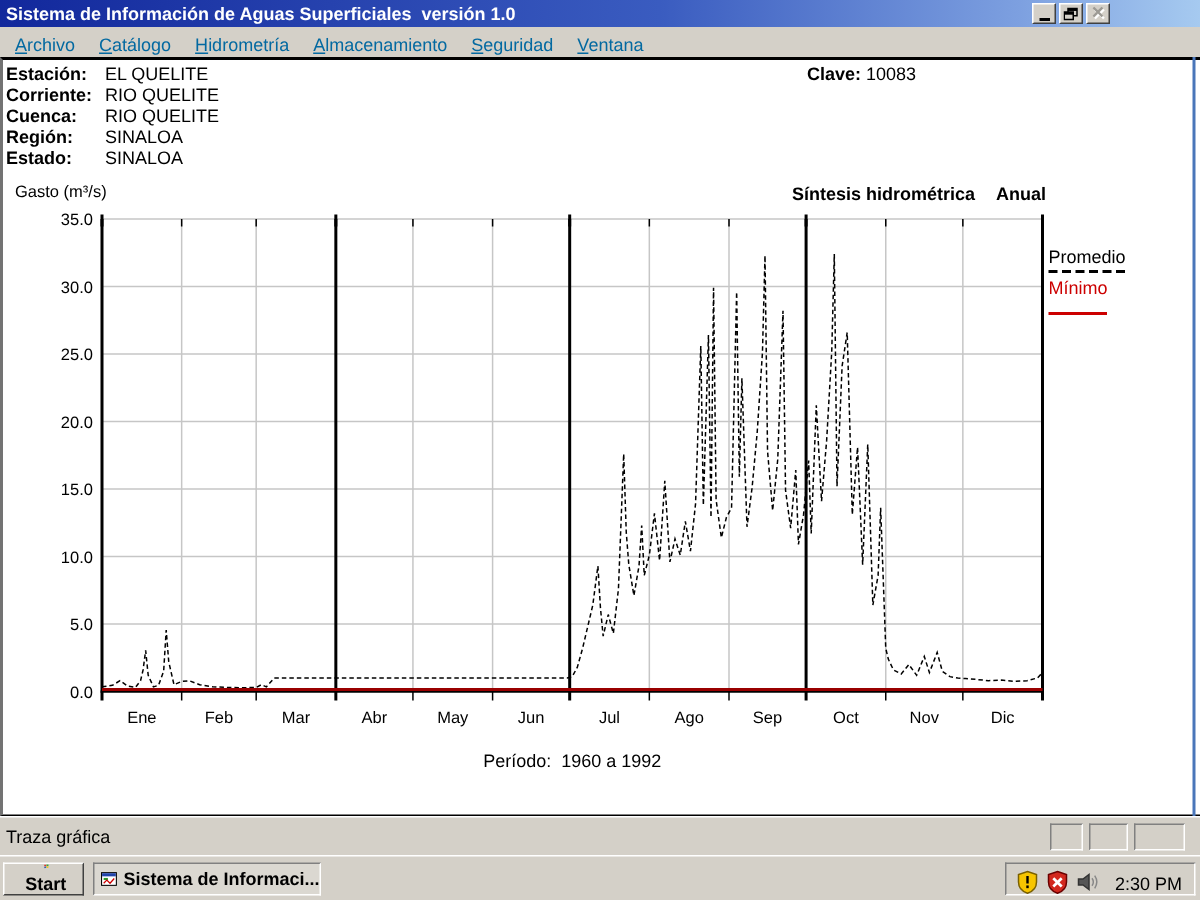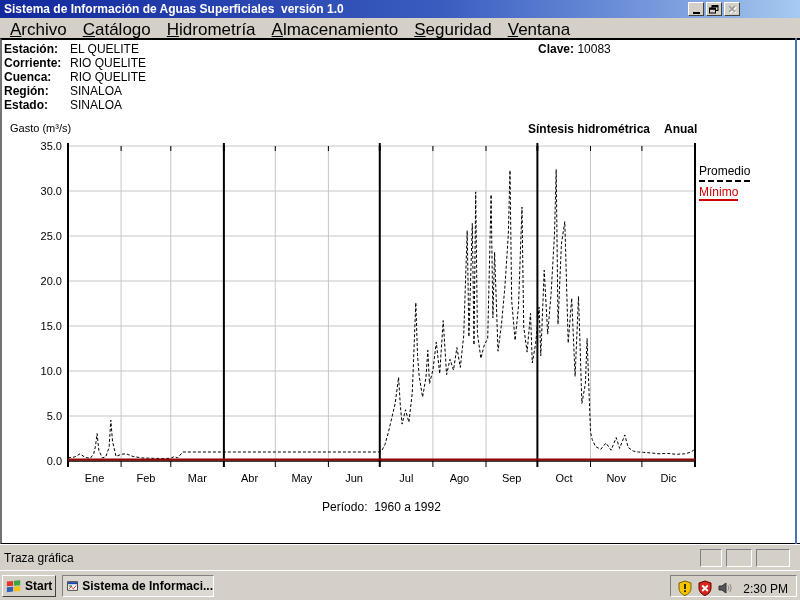--- a/index.html
+++ b/index.html
@@ -19,21 +19,21 @@
   .win-btn {
     width:16px; height:14px; background:#D4D0C8;
     border:1px solid; border-color:#fff #404040 #404040 #fff;
     display:flex; align-items:center; justify-content:center; cursor:default;
   }
   .glyph-min { width:7px; height:2px; background:#000; margin-top:7px; }
   .glyph-close { font-size:11px; font-weight:bold; color:#9c9a94; text-shadow:1px 1px 0 #fff; line-height:10px; }
   
   .menubar {
     position:absolute; left:0; top:18px; width:800px; height:24px;
-    background:#D4D0C8; display:flex; align-items:center; font-size:17px; color:#000000;
+    background:#D4D0C8; display:flex; align-items:center; font-size:12px; color:#0369a1;
     padding-left:2px;
   }
   .menu-item { padding:2px 8px; }
   .menu-item .u { text-decoration:underline; }
   
   .client {
     position:absolute; left:0; top:38px; width:800px; height:506px;
     background:#fff; border-top:2px solid #000; border-left:2px solid #737373;
     border-bottom:1px solid #000;
   }
@@ -42,41 +42,41 @@
   }
   .info-row { position:absolute; left:2px; font-size:12px; height:14px; white-space:nowrap; }
   .info-row b { display:inline-block; width:66px; }
   .clave { position:absolute; left:536px; top:2px; font-size:12px; }
   .gasto-label { position:absolute; left:8px; top:82px; font-size:11px; }
   .chart-title { position:absolute; left:526px; top:82px; font-size:12px; font-weight:bold; }
   .chart-title .sub { margin-left:14px; }
   .legend { position:absolute; left:697px; top:124px; font-size:12px; }
   .legend-item { margin-bottom:7px; }
   .legend-promedio { color:#000; border-bottom:2px dashed #000; padding-bottom:2px; }
-  .legend-minimo  { color:#cc0000; border-bottom:2px solid #cc0000; padding-bottom:0; }
+  .legend-minimo  { color:#cc0000; border-bottom:2px solid #cc0000; padding-bottom:9px; }
   .period-caption { position:absolute; left:66px; top:460px; width:627px; text-align:center; font-size:12px; white-space:pre; }
   .ticklbl { font-family:"Liberation Sans", sans-serif; font-size:11px; fill:#000; }
   
   .statusbar {
     position:absolute; left:0; top:544px; width:800px; height:26px; background:#D4D0C8;
     border-top:1px solid #fff; font-size:12px; display:flex; align-items:center;
   }
   .statusbar .status-text { padding-left:4px; }
   .status-panels { position:absolute; right:10px; top:4px; display:flex; gap:4px; }
   .status-panel { height:18px; border:1px solid; border-color:#808080 #fff #fff #808080; }
   
   .taskbar {
     position:absolute; left:0; top:570px; width:800px; height:30px; background:#D4D0C8;
     border-top:1px solid #fff;
   }
   .start-button {
     position:absolute; left:2px; top:4px; width:54px; height:22px; background:#D4D0C8;
     border:1px solid; border-color:#fff #404040 #404040 #fff;
     display:flex; align-items:center; gap:3px; padding-left:3px;
-    font-size:12px; font-weight:bold;
+    font-size:12px; font-weight:bold;flex-direction:column;
   }
   .task-button {
     position:absolute; left:62px; top:4px; width:152px; height:22px; background:#dbd8d1;
     border:1px solid; border-color:#808080 #fff #fff #808080;
     display:flex; align-items:center; gap:4px; padding-left:4px;
     font-size:12px; font-weight:bold; white-space:nowrap; overflow:hidden;
   }
   .tray {
     position:absolute; right:3px; top:4px; height:22px; background:#D4D0C8;
     border:1px solid; border-color:#808080 #fff #fff #808080;

